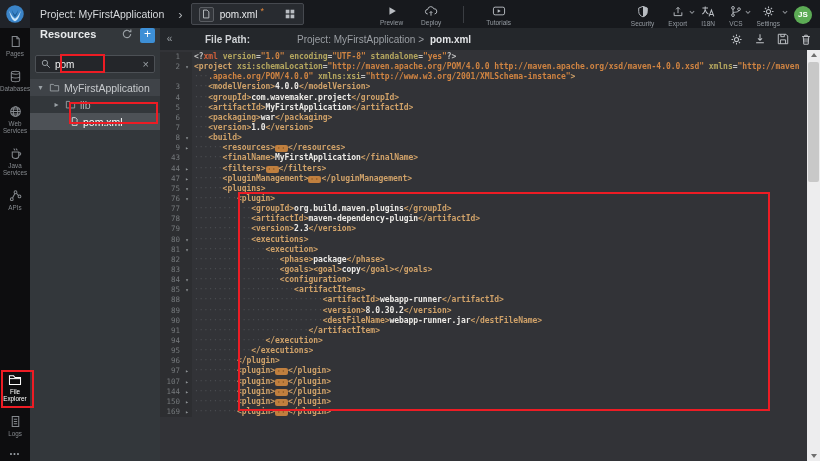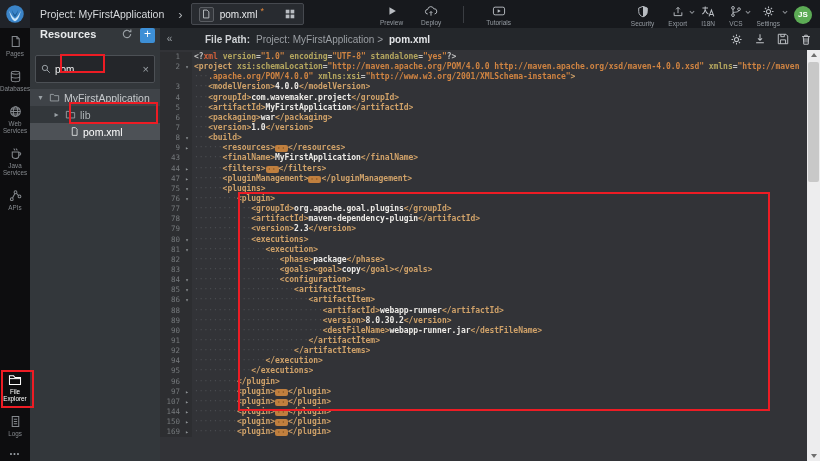--- a/index.html
+++ b/index.html
@@ -39,38 +39,38 @@
   .strip-spacer { flex:1; }
   .strip-more { color:#9aa0a5; font-size:7px; letter-spacing:1px; }
 
   
   .resources { position:absolute; left:30px; top:28px; width:130px; height:433px; background:#33373b; }
   .res-header { height:24px; display:flex; align-items:flex-start; padding:0 5px 0 10px; gap:7px; }
   .res-title { font-size:11px; font-weight:bold; color:#e8eaec; flex:1; }
   .res-refresh { color:#9aa0a5; display:flex; cursor:pointer; }
   .res-plus { width:15px; height:15px; background:var(--accent); border-radius:2px; color:#fff;
               font-size:12px; line-height:13px; text-align:center; cursor:pointer; }
-  .res-search { margin:3px 5px 6px; height:28px; background:#24262a; border:1px solid #4c5055;
+  .res-search { margin:3px 5px 6px; height:18px; background:#24262a; border:1px solid #4c5055;
                 border-radius:2px; display:flex; align-items:center; padding:0 5px; gap:4px; }
   .res-search .val { flex:1; font-size:10px; color:#f0f0f0; }
   .res-clear { color:#9aa0a5; font-size:11px; cursor:pointer; }
   .tree-row { height:17px; display:flex; align-items:center; gap:4px; font-size:10.5px; color:#aeb2b6; cursor:pointer; }
   .tree-row .caret { width:9px; font-size:8px; color:#9aa0a5; text-align:center; }
   .tree-row.root { background:#3f4348; color:#c7cacd; padding-left:6px; }
   .tree-row.lib  { padding-left:22px; }
   .tree-row.sel  { background:#4d5156; color:#ffffff; padding-left:40px; }
   .tree-icon { display:flex; color:#9aa0a5; }
   .tree-row.sel .tree-icon { color:#e8eaec; }
 
   
   .main { position:absolute; left:160px; top:28px; width:660px; height:433px; }
   .filepath { height:22px; background:#24272b; display:flex; align-items:center; padding:0 8px 0 2px; gap:6px; }
   .collapse-btn { width:15px; height:15px; color:#9aa0a5; font-size:10px; line-height:14px; text-align:center; cursor:pointer; }
   .fp-label { font-size:10px; font-weight:bold; color:#cfd2d5; margin-left:22px; white-space:nowrap; }
-  .fp-path  { font-size:10px; color:#9b9fa4; white-space:nowrap; }
+  .fp-path  { font-size:10px; color:#9b9fa4; white-space:nowrap;margin-left:41px; }
   .fp-file  { font-size:10px; font-weight:bold; color:#e3e5e7; }
   .fp-icons { margin-left:auto; display:flex; gap:11px; color:#c2c6ca; align-items:center; }
   .fp-icons > span { display:flex; cursor:pointer; }
 
   
   .editor { position:absolute; left:0; top:22px; right:0; bottom:0; background:#323337; overflow:hidden; }
   .code { position:absolute; left:0; top:2px; right:13px; bottom:0;
           font-family:"DejaVu Sans Mono", monospace; font-size:8px; font-weight:bold;
           letter-spacing:-0.05px; }
   .code-row { display:flex; height:10.15px; line-height:10.15px; white-space:pre; }
@@ -366,35 +366,33 @@
           <div class="code-row"><span class="ln-num">5</span><span class="ln-fold"></span><span class="ln-code"><span class="tk-ind">···</span><span class="tk-t">&lt;artifactId&gt;</span><span class="tk-x">MyFirstApplication</span><span class="tk-t">&lt;/artifactId&gt;</span></span></div>
           <div class="code-row"><span class="ln-num">6</span><span class="ln-fold"></span><span class="ln-code"><span class="tk-ind">···</span><span class="tk-t">&lt;packaging&gt;</span><span class="tk-x">war</span><span class="tk-t">&lt;/packaging&gt;</span></span></div>
           <div class="code-row"><span class="ln-num">7</span><span class="ln-fold"></span><span class="ln-code"><span class="tk-ind">···</span><span class="tk-t">&lt;version&gt;</span><span class="tk-x">1.0</span><span class="tk-t">&lt;/version&gt;</span></span></div>
           <div class="code-row"><span class="ln-num">8</span><span class="ln-fold">▾</span><span class="ln-code"><span class="tk-ind">···</span><span class="tk-t">&lt;build&gt;</span></span></div>
           <div class="code-row"><span class="ln-num">9</span><span class="ln-fold">▸</span><span class="ln-code"><span class="tk-ind">······</span><span class="tk-t">&lt;resources&gt;</span><span class="fold-pill">··</span><span class="tk-t">&lt;/resources&gt;</span></span></div>
           <div class="code-row"><span class="ln-num">43</span><span class="ln-fold"></span><span class="ln-code"><span class="tk-ind">······</span><span class="tk-t">&lt;finalName&gt;</span><span class="tk-x">MyFirstApplication</span><span class="tk-t">&lt;/finalName&gt;</span></span></div>
           <div class="code-row"><span class="ln-num">44</span><span class="ln-fold">▸</span><span class="ln-code"><span class="tk-ind">······</span><span class="tk-t">&lt;filters&gt;</span><span class="fold-pill">··</span><span class="tk-t">&lt;/filters&gt;</span></span></div>
           <div class="code-row"><span class="ln-num">47</span><span class="ln-fold">▸</span><span class="ln-code"><span class="tk-ind">······</span><span class="tk-t">&lt;pluginManagement&gt;</span><span class="fold-pill">··</span><span class="tk-t">&lt;/pluginManagement&gt;</span></span></div>
           <div class="code-row"><span class="ln-num">75</span><span class="ln-fold">▾</span><span class="ln-code"><span class="tk-ind">······</span><span class="tk-t">&lt;plugins&gt;</span></span></div>
           <div class="code-row"><span class="ln-num">76</span><span class="ln-fold">▾</span><span class="ln-code"><span class="tk-ind">·········</span><span class="tk-t">&lt;plugin&gt;</span></span></div>
-          <div class="code-row"><span class="ln-num">77</span><span class="ln-fold"></span><span class="ln-code"><span class="tk-ind">············</span><span class="tk-t">&lt;groupId&gt;</span><span class="tk-x">org.apache.goal.plugins</span><span class="tk-t">&lt;/groupId&gt;</span></span></div>
+          <div class="code-row"><span class="ln-num">77</span><span class="ln-fold"></span><span class="ln-code"><span class="tk-ind">············</span><span class="tk-t">&lt;groupId&gt;</span><span class="tk-x">org.build.maven.plugins</span><span class="tk-t">&lt;/groupId&gt;</span></span></div>
           <div class="code-row"><span class="ln-num">78</span><span class="ln-fold"></span><span class="ln-code"><span class="tk-ind">············</span><span class="tk-t">&lt;artifactId&gt;</span><span class="tk-x">maven-dependency-plugin</span><span class="tk-t">&lt;/artifactId&gt;</span></span></div>
           <div class="code-row"><span class="ln-num">79</span><span class="ln-fold"></span><span class="ln-code"><span class="tk-ind">············</span><span class="tk-t">&lt;version&gt;</span><span class="tk-x">2.3</span><span class="tk-t">&lt;/version&gt;</span></span></div>
           <div class="code-row"><span class="ln-num">80</span><span class="ln-fold">▾</span><span class="ln-code"><span class="tk-ind">············</span><span class="tk-t">&lt;executions&gt;</span></span></div>
           <div class="code-row"><span class="ln-num">81</span><span class="ln-fold">▾</span><span class="ln-code"><span class="tk-ind">···············</span><span class="tk-t">&lt;execution&gt;</span></span></div>
           <div class="code-row"><span class="ln-num">82</span><span class="ln-fold"></span><span class="ln-code"><span class="tk-ind">··················</span><span class="tk-t">&lt;phase&gt;</span><span class="tk-x">package</span><span class="tk-t">&lt;/phase&gt;</span></span></div>
           <div class="code-row"><span class="ln-num">83</span><span class="ln-fold"></span><span class="ln-code"><span class="tk-ind">··················</span><span class="tk-t">&lt;goals&gt;</span><span class="tk-t">&lt;goal&gt;</span><span class="tk-x">copy</span><span class="tk-t">&lt;/goal&gt;</span><span class="tk-t">&lt;/goals&gt;</span></span></div>
           <div class="code-row"><span class="ln-num">84</span><span class="ln-fold">▾</span><span class="ln-code"><span class="tk-ind">··················</span><span class="tk-t">&lt;configuration&gt;</span></span></div>
           <div class="code-row"><span class="ln-num">85</span><span class="ln-fold">▾</span><span class="ln-code"><span class="tk-ind">·····················</span><span class="tk-t">&lt;artifactItems&gt;</span></span></div>
-          <div class="code-row"><span class="ln-num">86</span><span class="ln-fold">▾</span><span class="ln-code"><span class="tk-ind">························</span><span class="tk-t">&lt;artifactItem&gt;</span></span></div>
           <div class="code-row"><span class="ln-num">88</span><span class="ln-fold"></span><span class="ln-code"><span class="tk-ind">···························</span><span class="tk-t">&lt;artifactId&gt;</span><span class="tk-x">webapp-runner</span><span class="tk-t">&lt;/artifactId&gt;</span></span></div>
           <div class="code-row"><span class="ln-num">89</span><span class="ln-fold"></span><span class="ln-code"><span class="tk-ind">···························</span><span class="tk-t">&lt;version&gt;</span><span class="tk-x">8.0.30.2</span><span class="tk-t">&lt;/version&gt;</span></span></div>
           <div class="code-row"><span class="ln-num">90</span><span class="ln-fold"></span><span class="ln-code"><span class="tk-ind">···························</span><span class="tk-t">&lt;destFileName&gt;</span><span class="tk-x">webapp-runner.jar</span><span class="tk-t">&lt;/destFileName&gt;</span></span></div>
           <div class="code-row"><span class="ln-num">91</span><span class="ln-fold"></span><span class="ln-code"><span class="tk-ind">························</span><span class="tk-t">&lt;/artifactItem&gt;</span></span></div>
-          <div class="code-row"><span class="ln-num">92</span><span class="ln-fold"></span><span class="ln-code"><span class="tk-ind">·····················</span><span class="tk-t">&lt;/artifactItems&gt;</span></span></div>
           <div class="code-row"><span class="ln-num">94</span><span class="ln-fold"></span><span class="ln-code"><span class="tk-ind">···············</span><span class="tk-t">&lt;/execution&gt;</span></span></div>
           <div class="code-row"><span class="ln-num">95</span><span class="ln-fold"></span><span class="ln-code"><span class="tk-ind">············</span><span class="tk-t">&lt;/executions&gt;</span></span></div>
           <div class="code-row"><span class="ln-num">96</span><span class="ln-fold"></span><span class="ln-code"><span class="tk-ind">·········</span><span class="tk-t">&lt;/plugin&gt;</span></span></div>
           <div class="code-row"><span class="ln-num">97</span><span class="ln-fold">▸</span><span class="ln-code"><span class="tk-ind">·········</span><span class="tk-t">&lt;plugin&gt;</span><span class="fold-pill">··</span><span class="tk-t">&lt;/plugin&gt;</span></span></div>
           <div class="code-row"><span class="ln-num">107</span><span class="ln-fold">▸</span><span class="ln-code"><span class="tk-ind">·········</span><span class="tk-t">&lt;plugin&gt;</span><span class="fold-pill">··</span><span class="tk-t">&lt;/plugin&gt;</span></span></div>
           <div class="code-row"><span class="ln-num">144</span><span class="ln-fold">▸</span><span class="ln-code"><span class="tk-ind">·········</span><span class="tk-t">&lt;plugin&gt;</span><span class="fold-pill">··</span><span class="tk-t">&lt;/plugin&gt;</span></span></div>
           <div class="code-row"><span class="ln-num">150</span><span class="ln-fold">▸</span><span class="ln-code"><span class="tk-ind">·········</span><span class="tk-t">&lt;plugin&gt;</span><span class="fold-pill">··</span><span class="tk-t">&lt;/plugin&gt;</span></span></div>
           <div class="code-row"><span class="ln-num">169</span><span class="ln-fold">▸</span><span class="ln-code"><span class="tk-ind">·········</span><span class="tk-t">&lt;plugin&gt;</span><span class="fold-pill">··</span><span class="tk-t">&lt;/plugin&gt;</span></span></div>
         </div>
       <div class="vscroll">

